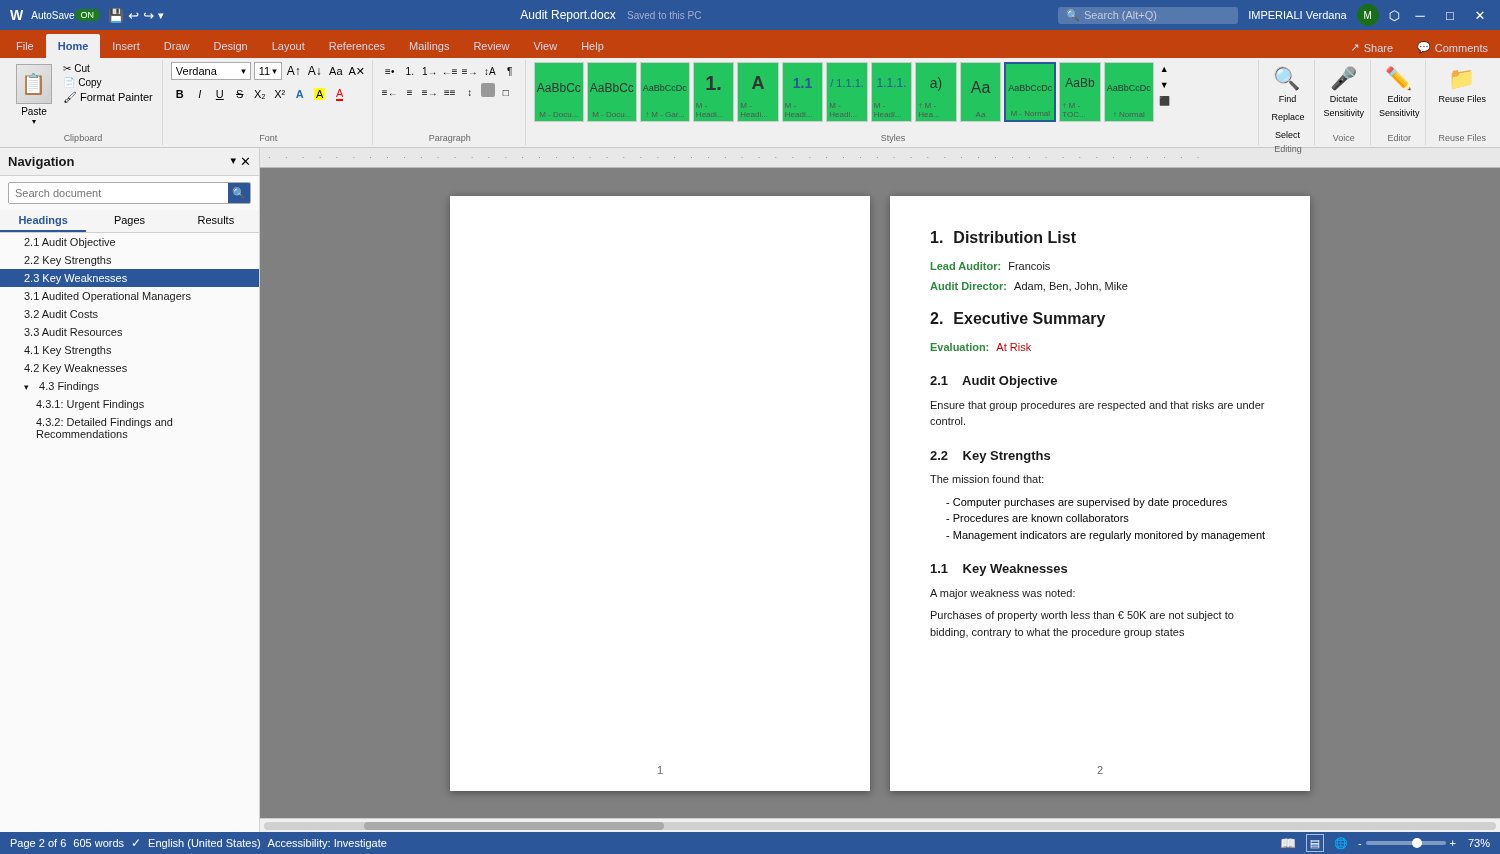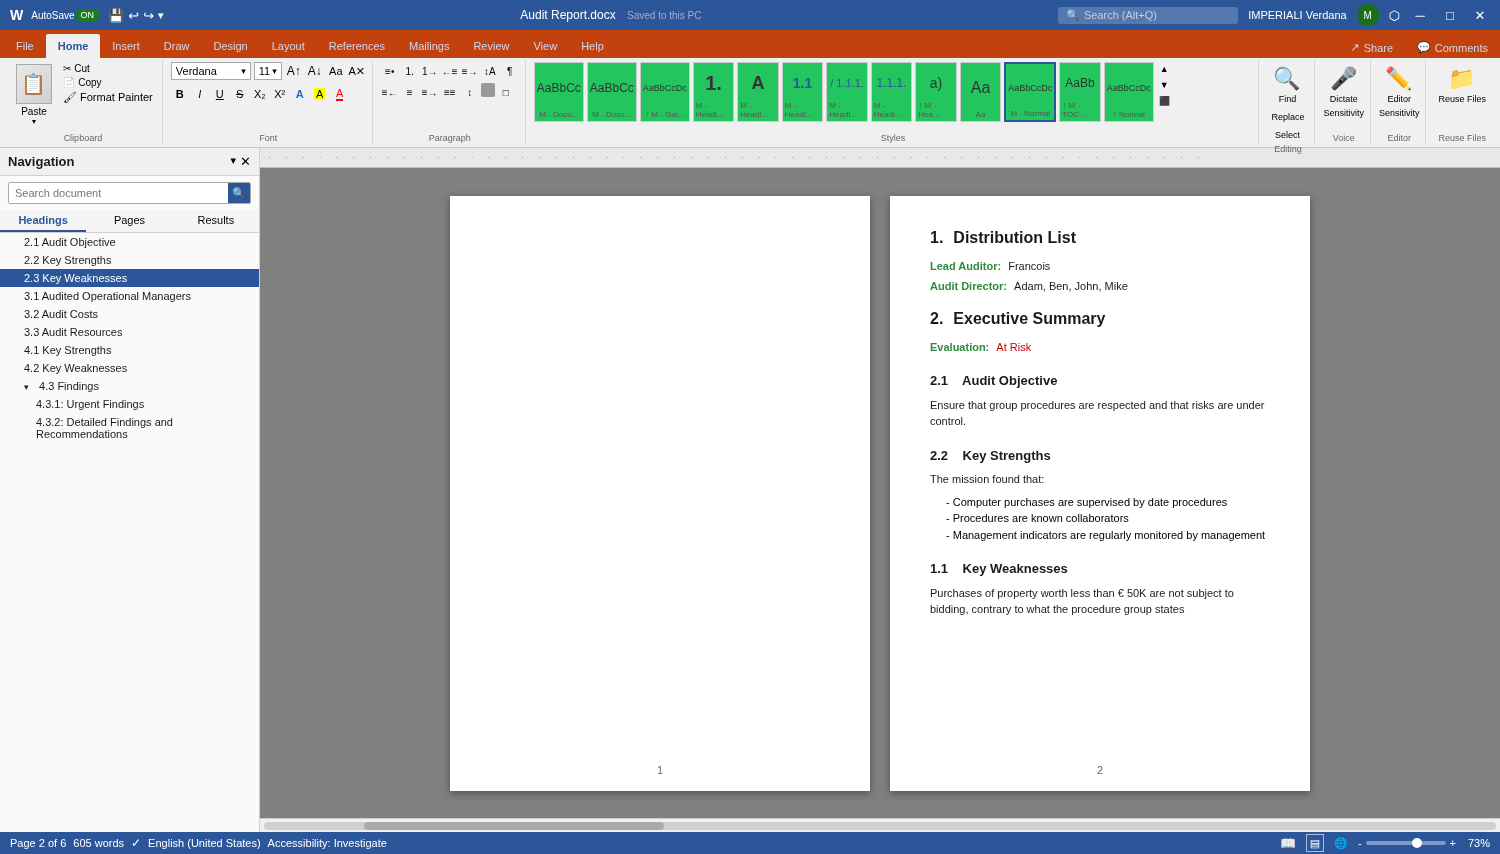--- a/index.html
+++ b/index.html
@@ -701,20 +701,21 @@
               <div class="doc-para" style="font-size:11px;">The mission found that:</div>
               <div class="doc-list-item" style="font-size:11px;">- Computer purchases are supervised by date procedures</div>
               <div class="doc-list-item" style="font-size:11px;">- Procedures are known collaborators</div>
               <div class="doc-list-item" style="font-size:11px;margin-bottom:10px;">- Management indicators are regularly monitored by management</div>
 
               <div class="doc-heading2" style="font-size:13px;font-weight:bold;margin-bottom:6px;">
                 <span>1.1</span>
                 &nbsp;&nbsp;
                 <span>Key Weaknesses</span>
               </div>
+              <div class="doc-para" style="font-size:11px;">A major weakness was noted:</div>
               <div class="doc-para" style="font-size:11px;">Purchases of property worth less than € 50K are not subject to bidding, contrary to what the procedure group states</div>
             </div>
             <div class="page-number" style="position:absolute;bottom:15px;left:50%;transform:translateX(-50%);font-size:11px;color:#666;">2</div>
           </div>
 
         </div>
       </div>
 
       <div id="hscroll" style="height:14px;background:#f0f0f0;border-top:1px solid #ccc;display:flex;align-items:center;padding:0 4px;">
         <div style="height:8px;background:#d0d0d0;border-radius:4px;flex:1;position:relative;">

